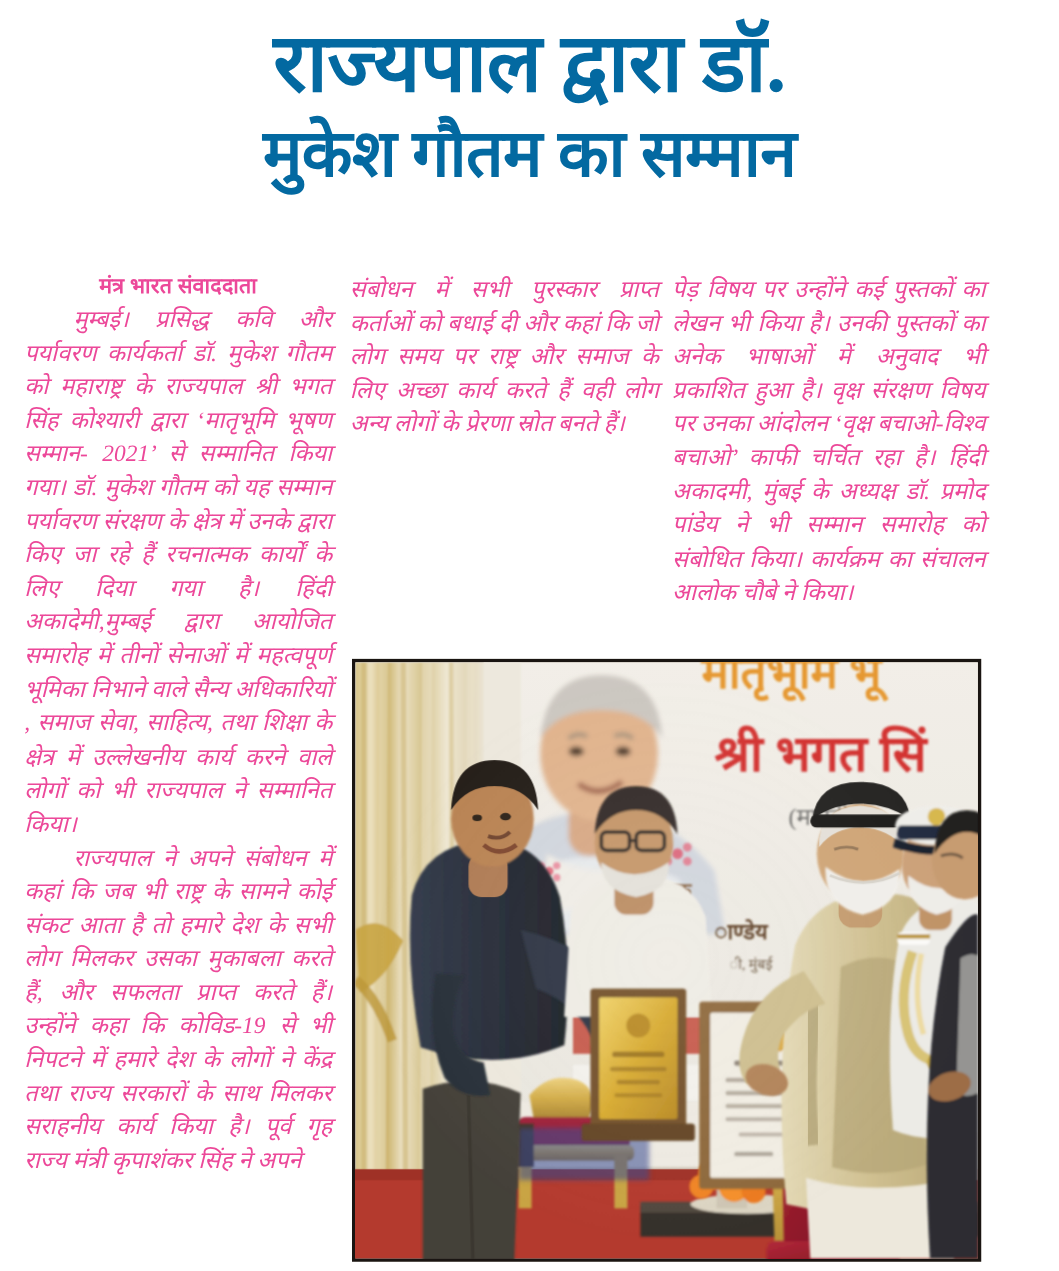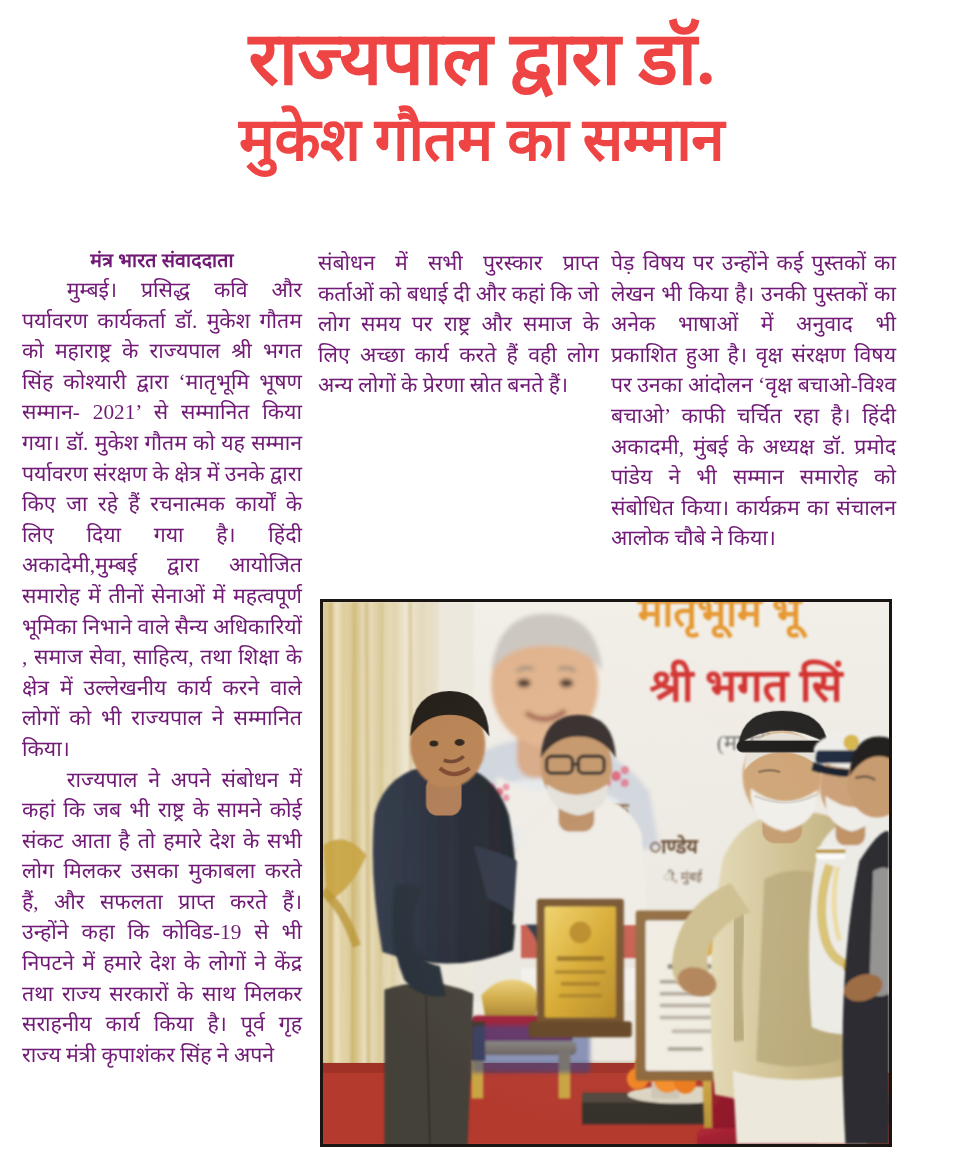--- a/index.html
+++ b/index.html
@@ -22,21 +22,21 @@
     position: absolute;
     left: 0;
     top: 14px;
     width: 963px;
     text-align: center;
     font-family: "Liberation Serif", "DejaVu Serif", serif;
     font-weight: 700;
     font-size: 76px;
     line-height: 1.22;
     letter-spacing: -0.5px;
-    color: #ef4444;
+    color: #0369a1;
     padding: 0 28px;
     box-sizing: border-box;
   }
   #headline .hl-line {
     display: block;
     white-space: nowrap;
   }
   #headline .hl-line-1 { font-size: 74px; }
   #headline .hl-line-2 { font-size: 60px; }
 
@@ -48,25 +48,26 @@
     width: 963px;
     height: 907px;
   }
   .col {
     position: absolute;
     top: 0;
     font-size: 21.3px;
     line-height: 30.6px;
     text-align: justify;
     text-justify: inter-word;
-    color: #701a75;
+    color: #ec4899;
   }
   .col p {
     margin: 0;
     text-indent: 2.1em;
+    font-style: italic;
   }
   .col p.no-indent { text-indent: 0; }
 
   #col-1 { left: 22px;  width: 280px; }
   #col-2 { left: 318px; width: 281px; }
   #col-3 { left: 611px; width: 285px; }
 
   .byline {
     font-weight: 700;
     font-size: 19.5px;

